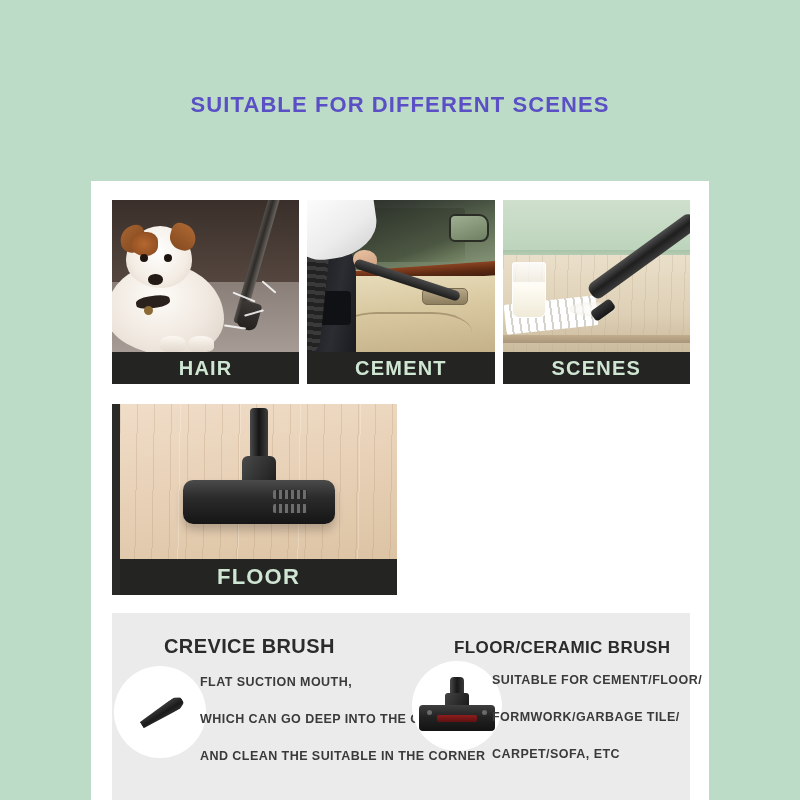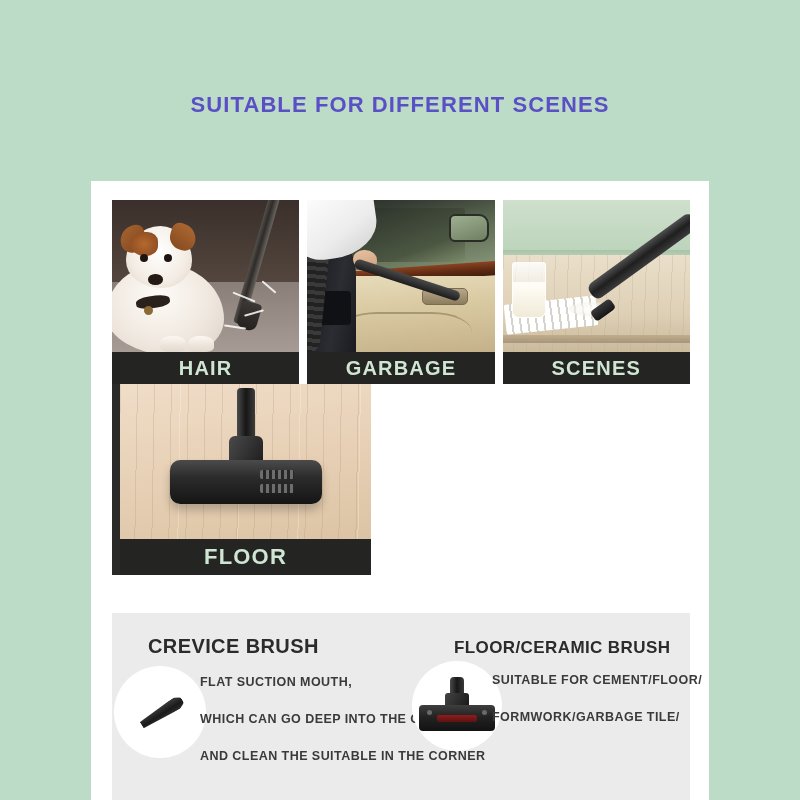--- a/index.html
+++ b/index.html
@@ -52,32 +52,32 @@
   .scene-grid {
     position: absolute;
     left: 21px;
     top: 19px;
     width: 578px;
   }
 
   .scene-row {
     display: flex;
     gap: 8px;
-    margin-bottom: 0;
+    margin-bottom: 20px;
   }
 
   .scene-tile {
     position: relative;
     overflow: hidden;
     background: #2a2a28;
   }
 
   .row-1 .scene-tile { width: 187.3px; }
   .row-2 .tile-carpet { width: 285px; }
-  .row-2 .tile-floor  { width: 259px; padding-left: 8px; }
+  .row-2 .tile-floor  { width: 285px; padding-left: 8px; }
 
   .tile-photo {
     position: relative;
     height: 152px;
     overflow: hidden;
   }
   .row-2 .tile-photo { height: 155px; }
 
   .tile-label-bar {
     height: 32px;
@@ -452,21 +452,21 @@
   .col-right { width: 278px; }
 
   .info-heading {
     position: absolute;
     font-size: 20px;
     font-weight: bold;
     color: #2b2b2b;
     letter-spacing: .4px;
     white-space: nowrap;
   }
-  .col-left  .info-heading { left: 36px; top: 22px; }
+  .col-left  .info-heading { left: 52px; top: 22px; }
   .col-right .info-heading { left: 42px; top: 25px; font-size: 17px; }
 
   .brush-circle {
     position: absolute;
     background: #ffffff;
     border-radius: 50%;
     overflow: hidden;
   }
   .col-left .brush-circle  { left: 2px; top: 53px; width: 92px; height: 92px; }
   .col-right .brush-circle { left: 0px; top: 48px; width: 90px; height: 90px; }
@@ -589,21 +589,21 @@
               <div class="handle"></div>
               <div class="door-edge"></div>
               <div class="switch-pad"></div>
               <div class="hose"></div>
               <div class="arm"></div>
               <div class="hand"></div>
               <div class="tool"></div>
             </div>
           </div>
           <div class="tile-label-bar">
-            <span>GARBAGE</span>
+            <span>CEMENT</span>
           </div>
         </div>
 
         <div class="scene-tile tile-liquid">
           <div class="tile-photo">
             <div class="art-liquid">
               <div class="wall"></div>
               <div class="wall-edge"></div>
               <div class="table"></div>
               <div class="table-edge"></div>
@@ -666,20 +666,21 @@
               <div class="fb-neck"></div>
               <div class="fb-head"></div>
               <div class="fb-stripe"></div>
               <div class="fb-dot-l"></div>
               <div class="fb-dot-r"></div>
             </div>
           </div>
           <div class="info-lines">
             <div class="info-line">SUITABLE FOR CEMENT/FLOOR/</div>
             <div class="info-line">FORMWORK/GARBAGE TILE/</div>
+            <div class="info-line">CARPET/SOFA, ETC</div>
           </div>
         </div>
 
       </div>
     </div>
 
   </div>
 </div>
 
 </body></html>

